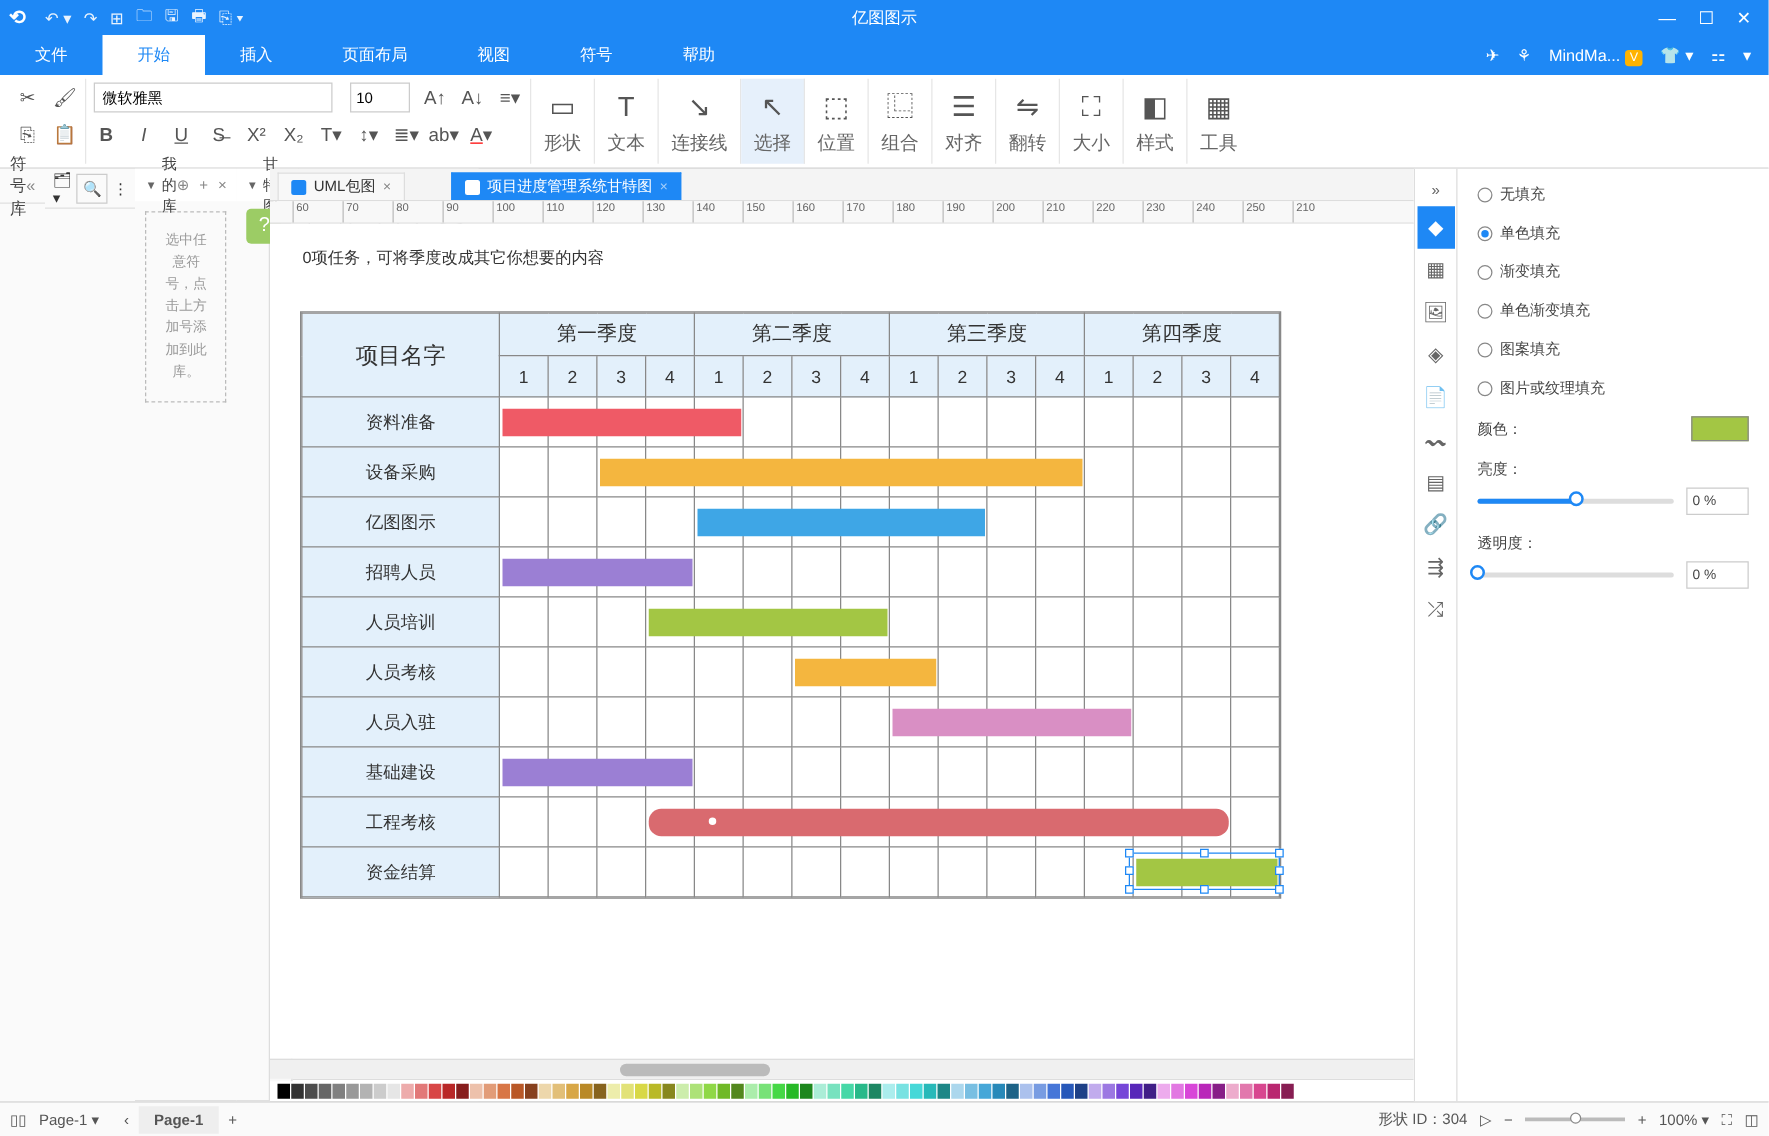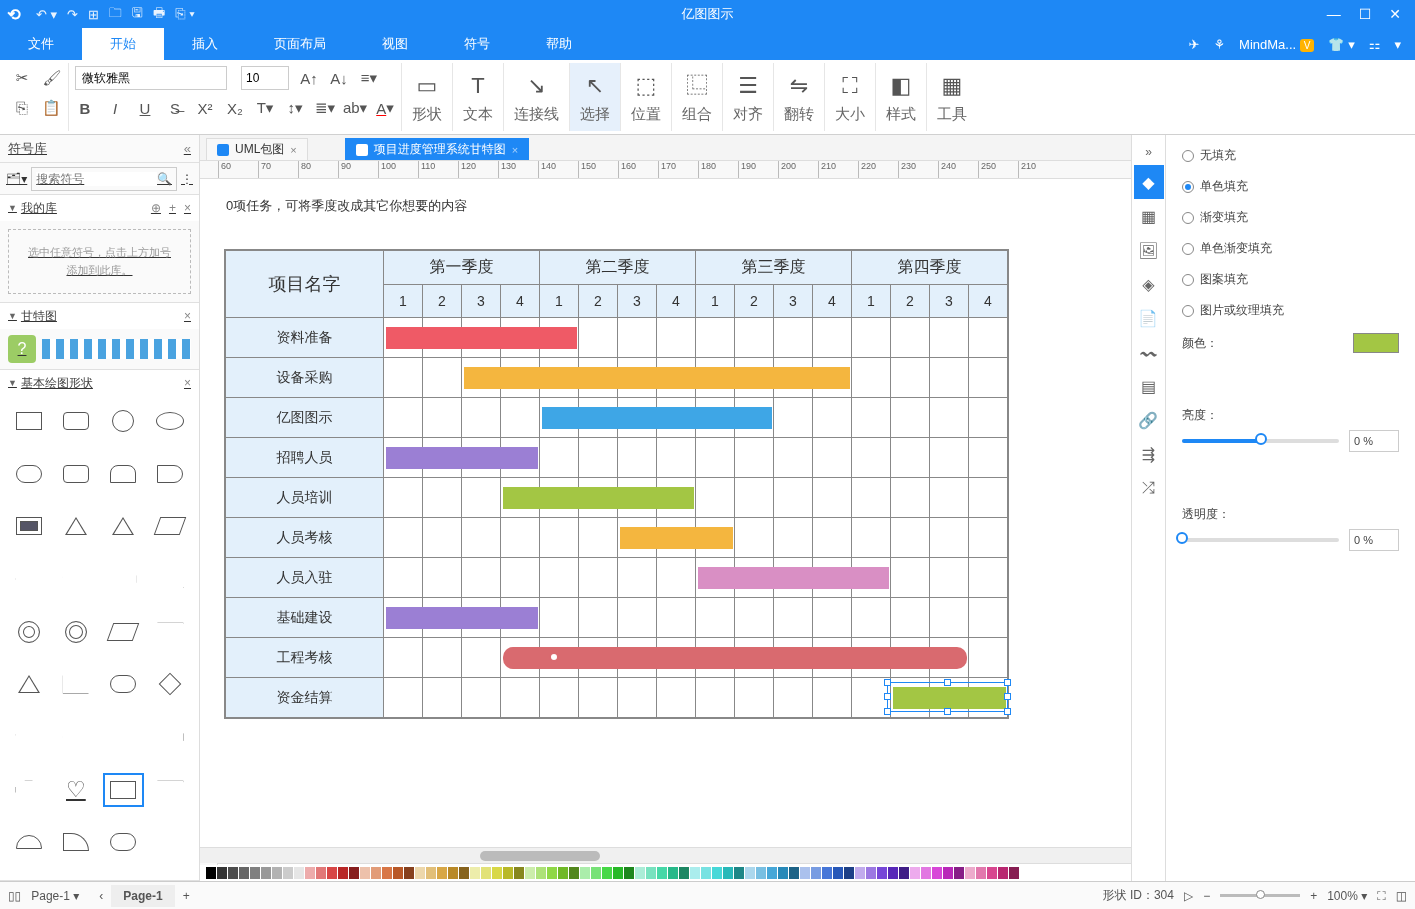--- a/index.html
+++ b/index.html
@@ -24,28 +24,28 @@
 
 .ribbon { height: 75px; background: #fff; border-bottom: 1px solid #d0d0d0; display: flex; align-items: center; padding: 0 6px; }
 .rgroup { display: flex; flex-direction: column; align-items: center; padding: 0 6px; height: 68px; justify-content: flex-start; border-right: 1px solid #e6e6e6; }
 .rgroup:last-child { border-right: none; }
 .rgroup .row { display: flex; gap: 10px; align-items: center; height: 30px; }
 .rbtn { width: 20px; height: 20px; display:inline-flex; align-items:center; justify-content:center; color:#555; cursor:pointer; font-size:15px;}
 .big-col { display:flex; flex-direction:column; align-items:center; padding:4px 10px; cursor:pointer; border-right:1px solid #e6e6e6; height:68px; justify-content:center;}
 .big-col.sel { background:#e6f0fb; }
 .big-col .ic { font-size:22px; color:#555; height:30px; display:flex; align-items:center;}
 .big-col .lb { font-size:15px; color:#666; margin-top:4px;}
-.font-select { width:152px; height:24px; border:1px solid #ccc; font-size:12px; padding:0 6px;}
+.font-select { width:191px; height:24px; border:1px solid #ccc; font-size:12px; padding:0 6px;}
 .size-select { width:48px; height:24px; border:1px solid #ccc; font-size:12px; padding:0 4px; margin-left:4px;}
 
 
 .workspace { display:flex; height: calc(909px - 28px - 32px - 75px - 28px); }
 
 
-.left-panel { width: 200px; border-right:1px solid #ddd; display:flex; flex-direction:column; background:#fafafa;text-decoration:underline; }
+.left-panel { width: 216px; border-right:1px solid #ddd; display:flex; flex-direction:row; background:#fafafa; }
 .lp-header { height:28px; display:flex; align-items:center; padding:0 8px; font-size:13px; color:#444; border-bottom:1px solid #e0e0e0; }
 .lp-header .sp { margin-left:auto; color:#888; cursor:pointer; }
 .lp-search { height:32px; display:flex; align-items:center; padding:4px 6px; gap:4px; border-bottom:1px solid #e0e0e0;}
 .lp-search .inp { flex:1; display:flex; align-items:center; border:1px solid #ccc; height:24px; padding:0 4px;}
 .lp-search .inp input { border:none; outline:none; width:100%; font-size:12px;}
 .lp-section { border-bottom:1px solid #e0e0e0; }
 .lp-section .hdr { height:26px; display:flex; align-items:center; padding:0 8px; font-size:12px; color:#444; background:#fff; cursor:pointer;}
 .lp-section .hdr .arrow { margin-right:4px; font-size:9px; color:#666;}
 .lp-section .hdr .icons { margin-left:auto; display:flex; gap:8px; color:#888;}
 .lp-body { padding:8px; font-size:11px; color:#999; }
@@ -118,21 +118,21 @@
 .rp-tabs .t { flex:1; display:flex; align-items:center; justify-content:center; font-size:12px; color:#666; cursor:pointer;}
 .rp-tabs .t.active { color:#1e88f5; border-bottom:2px solid #1e88f5; background:#fff;}
 .rp-tabs .t:not(.active){ background:#f3f3f3;}
 .rp-body { padding:12px 16px; display:flex; flex-direction:column; gap:14px; font-size:12px; color:#444;}
 .radio-row { display:flex; align-items:center; gap:6px;}
 .radio-row .r { width:12px;height:12px;border:1px solid #888;border-radius:50%;display:inline-flex;align-items:center;justify-content:center;}
 .radio-row .r.checked::after{content:"";width:6px;height:6px;background:#1e88f5;border-radius:50%;}
 .color-row { display:flex; align-items:center; justify-content:space-between;}
 .color-sw { width:46px; height:20px; background:#a3c644; border:1px solid #888;}
 .slider-row { display:flex; flex-direction:column; gap:6px;}
-.slider-row .lbl { font-size:12px;margin-top:40px;}
+.slider-row .lbl { font-size:12px;}
 .slider-row .ctrl { display:flex; align-items:center; gap:10px;}
 .slider { flex:1; height:4px; background:#ddd; position:relative; border-radius:2px;}
 .slider .fill { position:absolute; left:0; top:0; bottom:0; background:#1e88f5; border-radius:2px;}
 .slider .knob { position:absolute; width:12px;height:12px;background:#fff;border:2px solid #1e88f5;border-radius:50%; top:-6px;}
 .spin { width:50px; height:22px; border:1px solid #ccc; display:flex; align-items:center; padding:0 4px; font-size:11px;}
 
 
 .statusbar { height:28px; border-top:1px solid #ccc; display:flex; align-items:center; font-size:12px; color:#555; background:#fafafa; padding:0 8px;}
 .statusbar .page-sel { display:flex; align-items:center; gap:10px;}
 .statusbar .page-tabs { margin-left:20px; display:flex; align-items:center; gap:8px;}

